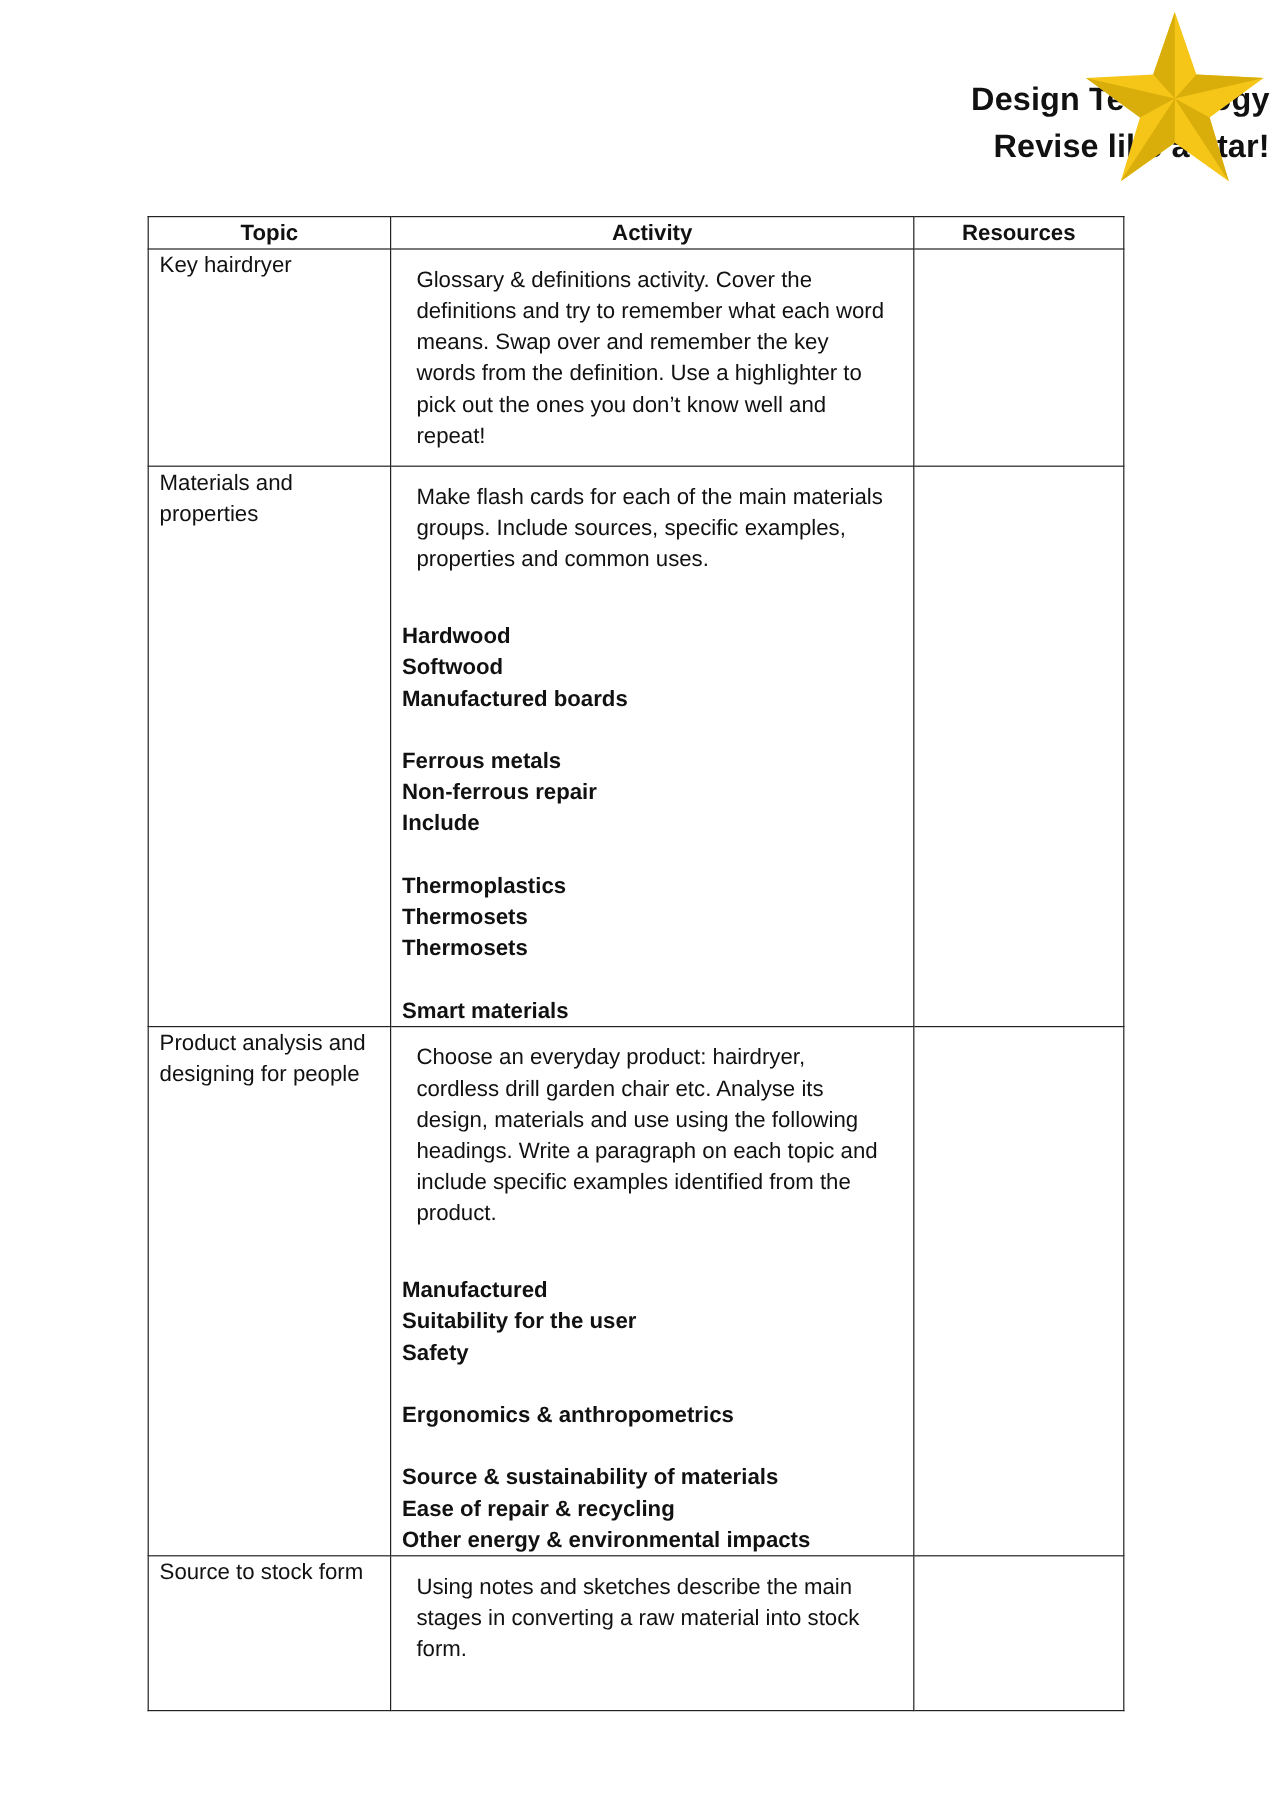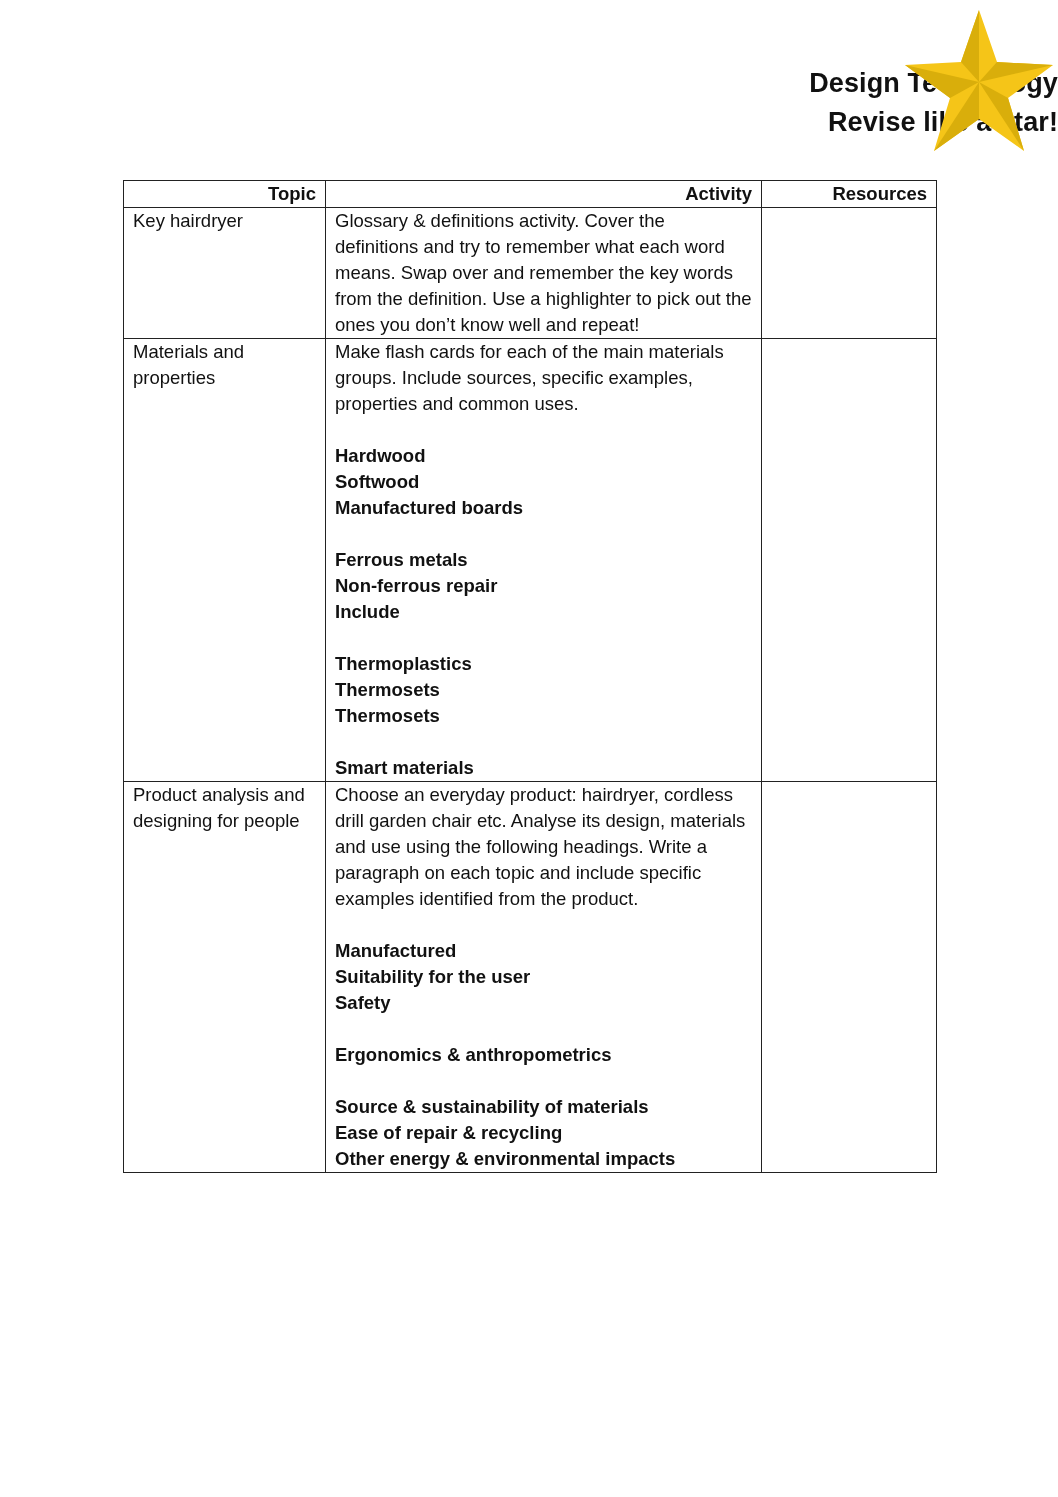--- a/index.html
+++ b/index.html
@@ -5,23 +5,23 @@
   html, body { margin: 0; padding: 0; background: #ffffff; }
   body { width: 1058px; height: 1497px; position: relative; overflow: hidden;
          font-family: "Liberation Sans", sans-serif; color: #111; }
   .title { position: absolute; top: 64px; left: 0; width: 1058px; text-align: right;
            font-weight: bold; font-size: 27px; line-height: 39px; letter-spacing: 0.1px; }
   .star { position: absolute; left: 903px; top: 8px; width: 152px; height: 145px; }
   table.rev { position: absolute; left: 123px; top: 180px; width: 813px;
               border-collapse: collapse; table-layout: fixed; }
   table.rev th, table.rev td { border: 1.3px solid #222; vertical-align: top;
               font-size: 18.5px; line-height: 26px; padding: 0 9px; }
-  table.rev th { font-weight: bold; text-align: right; height: 26px; line-height: 26px; }
+  table.rev th { font-weight: bold; text-align: center; height: 26px; line-height: 26px; }
   col.c1 { width: 202px; } col.c2 { width: 436px; } col.c3 { width: 175px; }
-  .para { white-space: pre-line; margin: 0; }
+  .para { white-space: pre-line; margin: 12px; }
   .gap { height: 26px; }
   .line { display: block; font-weight: bold; }
 </style>
 </head>
 <body>
 
 <div class="title">
   <div>Design Technology</div>
   <div>Revise like a star!</div>
 </div>
@@ -89,14 +89,22 @@
           <span class="line">Safety</span>
           <div class="gap"></div>
           <span class="line">Ergonomics &amp; anthropometrics</span>
           <div class="gap"></div>
           <span class="line">Source &amp; sustainability of materials</span>
           <span class="line">Ease of repair &amp; recycling</span>
           <span class="line">Other energy &amp; environmental impacts</span>
         </td>
         <td></td>
       </tr>
+      <tr>
+        <td>Source to stock form</td>
+        <td>
+          <div class="para">Using notes and sketches describe the main stages in converting a raw material into stock form.</div>
+          <div class="gap"></div>
+        </td>
+        <td></td>
+      </tr>
     </tbody>
 </table>
 
 </body></html>

